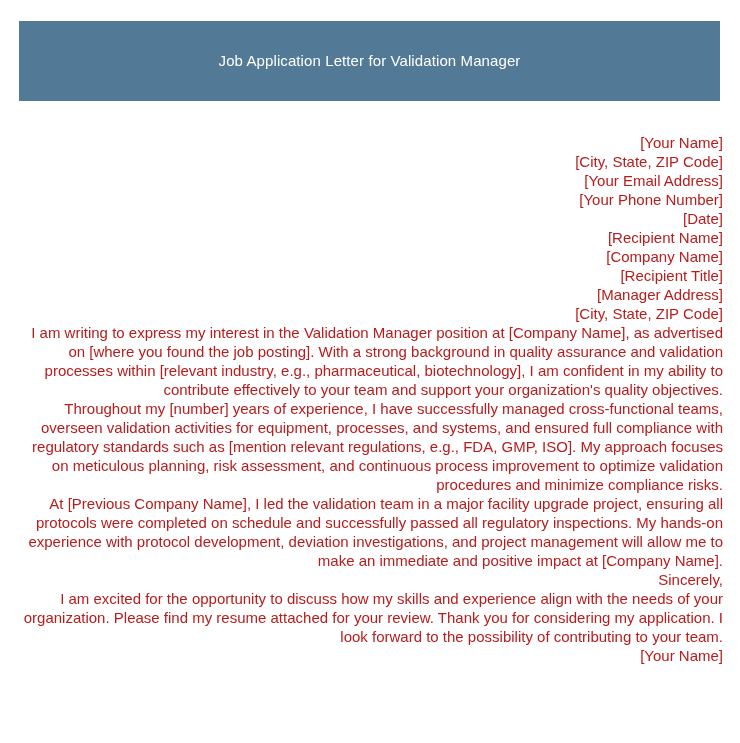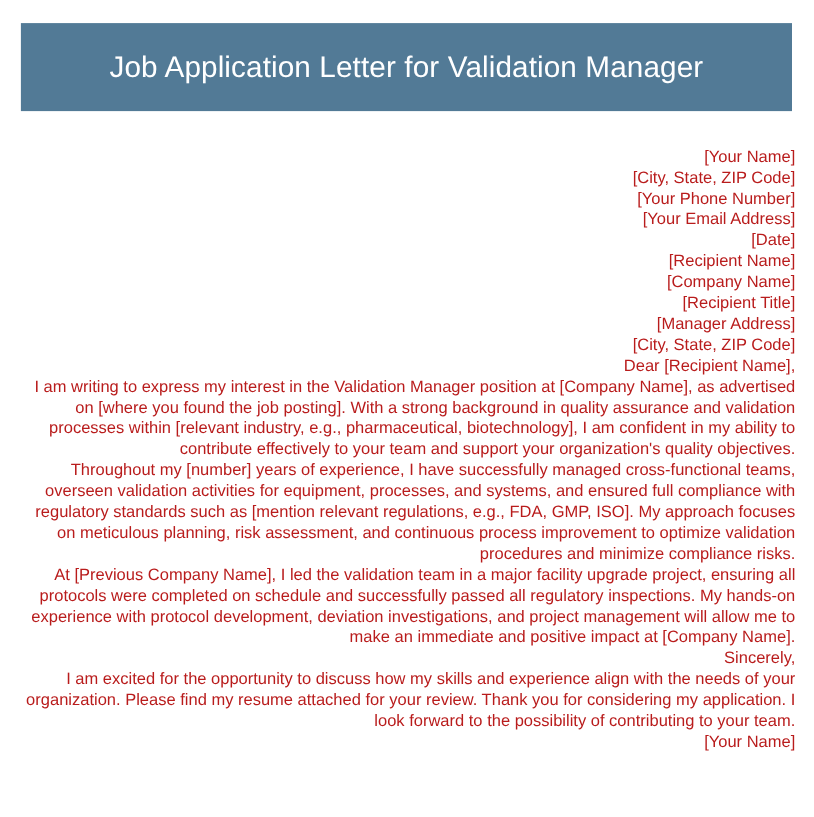--- a/index.html
+++ b/index.html
@@ -29,21 +29,21 @@
     width: 701px;
     height: 80px;
     background: #527a96;
     display: flex;
     align-items: center;
     justify-content: center;
     box-sizing: border-box;
   }
   .header-title {
     color: #ffffff;
-    font-size: 27px;
+    font-size: 15px;
     font-weight: 400;
     letter-spacing: 0.1px;
     text-align: center;
     line-height: 1.2;
     font-family: "Liberation Sans", sans-serif;
     white-space: nowrap;
   }
 
   
   .letter-body {
@@ -71,29 +71,28 @@
 
 <div class="page">
 
   <div class="header-banner">
     <div class="header-title">Job Application Letter for Validation Manager</div>
   </div>
 
   <div class="letter-body">
     <span class="letter-line">[Your Name]</span>
     <span class="letter-line">[City, State, ZIP Code]</span>
+    <span class="letter-line">[Your Email Address]</span>
     <span class="letter-line">[Your Phone Number]</span>
-    <span class="letter-line">[Your Email Address]</span>
     <span class="letter-line">[Date]</span>
     <span class="letter-line">[Recipient Name]</span>
     <span class="letter-line">[Company Name]</span>
     <span class="letter-line">[Recipient Title]</span>
     <span class="letter-line">[Manager Address]</span>
     <span class="letter-line">[City, State, ZIP Code]</span>
-    <span class="letter-line">Dear [Recipient Name],</span>
     <span class="letter-line">I am writing to express my interest in the Validation Manager position at [Company Name], as advertised on [where you found the job posting]. With a strong background in quality assurance and validation processes within [relevant industry, e.g., pharmaceutical, biotechnology], I am confident in my ability to contribute effectively to your team and support your organization's quality objectives.</span>
     <span class="letter-line">Throughout my [number] years of experience, I have successfully managed cross-functional teams, overseen validation activities for equipment, processes, and systems, and ensured full compliance with regulatory standards such as [mention relevant regulations, e.g., FDA, GMP, ISO]. My approach focuses on meticulous planning, risk assessment, and continuous process improvement to optimize validation procedures and minimize compliance risks.</span>
     <span class="letter-line">At [Previous Company Name], I led the validation team in a major facility upgrade project, ensuring all protocols were completed on schedule and successfully passed all regulatory inspections. My hands-on experience with protocol development, deviation investigations, and project management will allow me to make an immediate and positive impact at [Company Name].</span>
     <span class="letter-line">Sincerely,</span>
     <span class="letter-line">I am excited for the opportunity to discuss how my skills and experience align with the needs of your organization. Please find my resume attached for your review. Thank you for considering my application. I look forward to the possibility of contributing to your team.</span>
     <span class="letter-line">[Your Name]</span>
   </div>
 
 </div>
 

